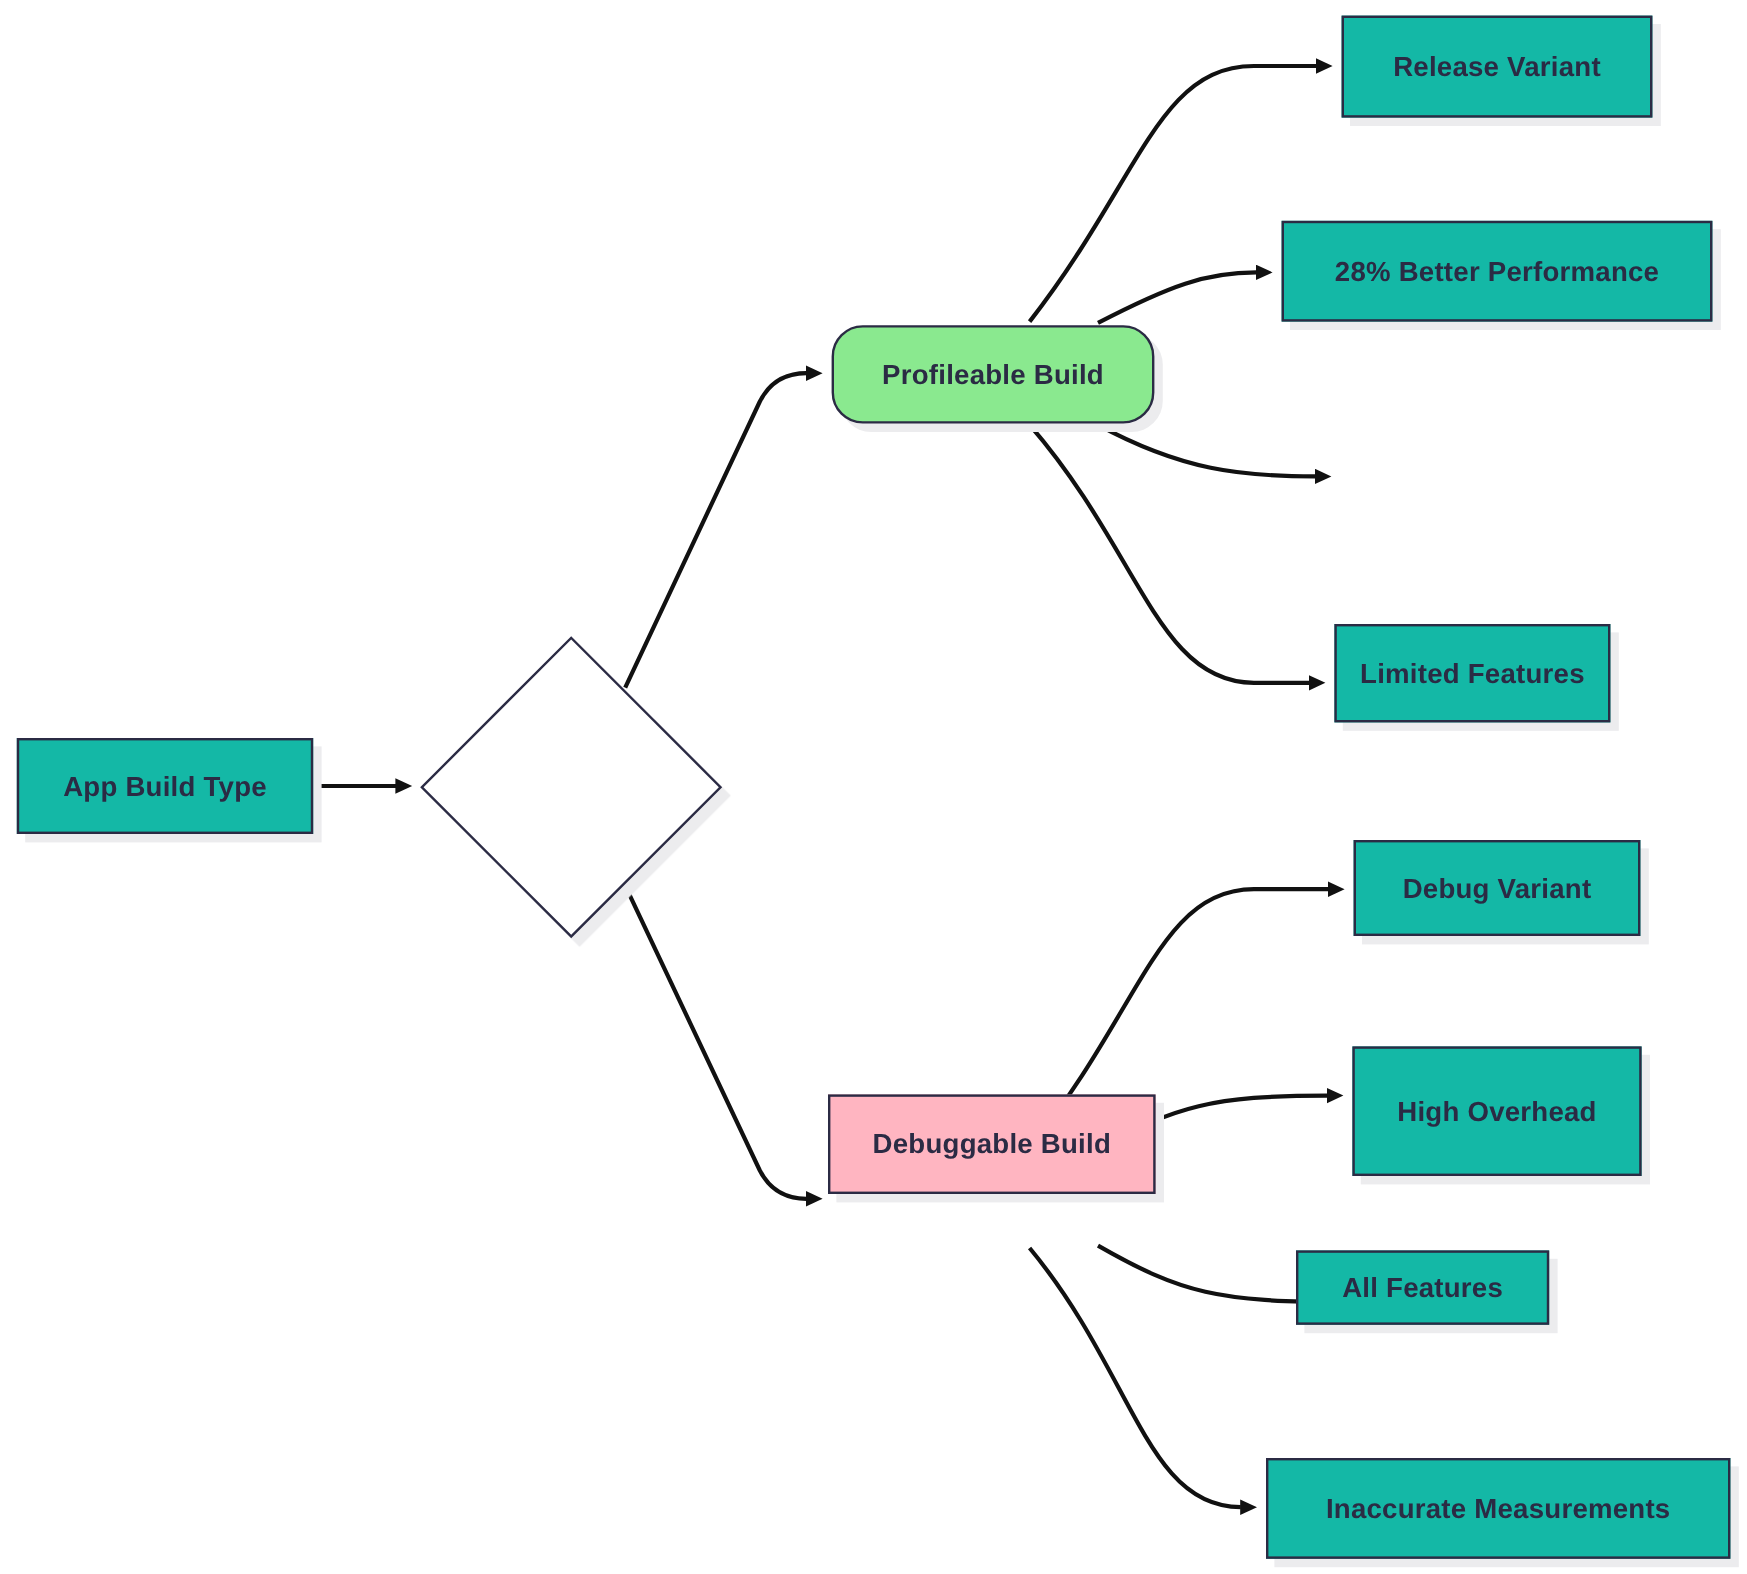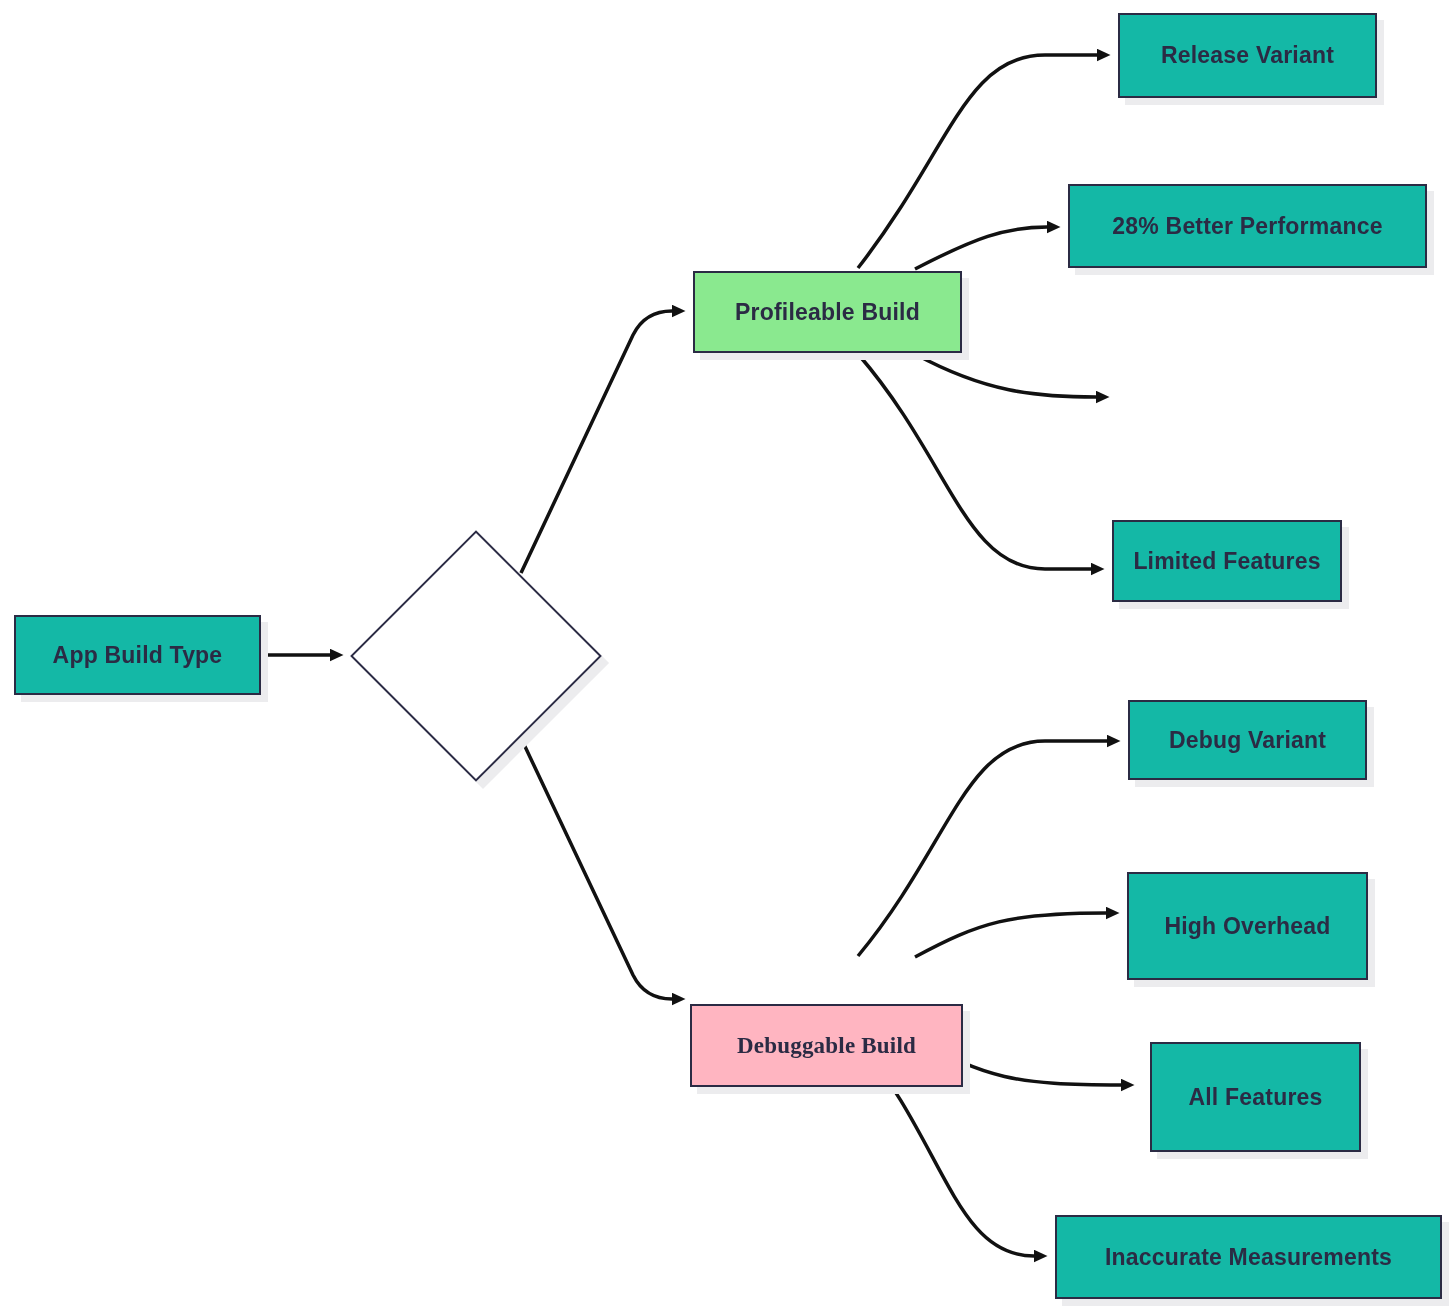--- a/index.html
+++ b/index.html
@@ -41,21 +41,21 @@
     border: 2.5px solid var(--node_border, #2b2b44);
     box-shadow: 7px 7px 0 var(--shadow, #ececee);
     box-sizing: border-box;
     color: var(--text, #2b2b44);
     font-size: 23px;
     font-weight: bold;
     letter-spacing: 0.2px;
     white-space: nowrap;
     text-align: center;
   }
-  .node.fill-green { background: var(--profileable_fill, #8ae98f); }
+  .node.fill-green { background: var(--profileable_fill, #8ae98f); border-radius: 26px; }
   .node.fill-pink  { background: var(--debuggable_fill, #ffb5c1); }
   .diamond-wrap {
     position: absolute;
     z-index: 2;
     width: 178px;
     height: 178px;
     filter: drop-shadow(7px 7px 0 var(--shadow, #ececee));
   }
   .diamond-shape {
     position: absolute;
@@ -109,21 +109,21 @@
   </div>
 
   <div class="diamond-wrap" style="left:387px; top:567px;">
     <div class="diamond-shape"></div>
   </div>
 
   <div class="node fill-green" style="left:693px; top:271px; width:269px; height:82px;">
     <span>Profileable Build</span>
   </div>
 
-  <div class="node fill-pink" style="left:690px; top:1004px; width:273px; height:83px;font-family:Liberation Serif, serif;">
+  <div class="node fill-pink" style="left:690px; top:912px; width:273px; height:83px;">
     <span>Debuggable Build</span>
   </div>
 
   <div class="node" style="left:1118px; top:13px; width:259px; height:85px;">
     <span>Release Variant</span>
   </div>
 
   <div class="node" style="left:1068px; top:184px; width:359px; height:84px;">
     <span>28% Better Performance</span>
   </div>
@@ -134,21 +134,21 @@
   </div>
 
   <div class="node" style="left:1128px; top:700px; width:239px; height:80px;">
     <span>Debug Variant</span>
   </div>
 
   <div class="node" style="left:1127px; top:872px; width:241px; height:108px;">
     <span>High Overhead</span>
   </div>
 
-  <div class="node" style="left:1150px; top:1042px; width:211px; height:110px;">
+  <div class="node" style="left:1080px; top:1042px; width:211px; height:62px;">
     <span>All Features</span>
   </div>
 
   <div class="node" style="left:1055px; top:1215px; width:387px; height:84px;">
     <span>Inaccurate Measurements</span>
   </div>
 
 </div>
 
 </body></html>

